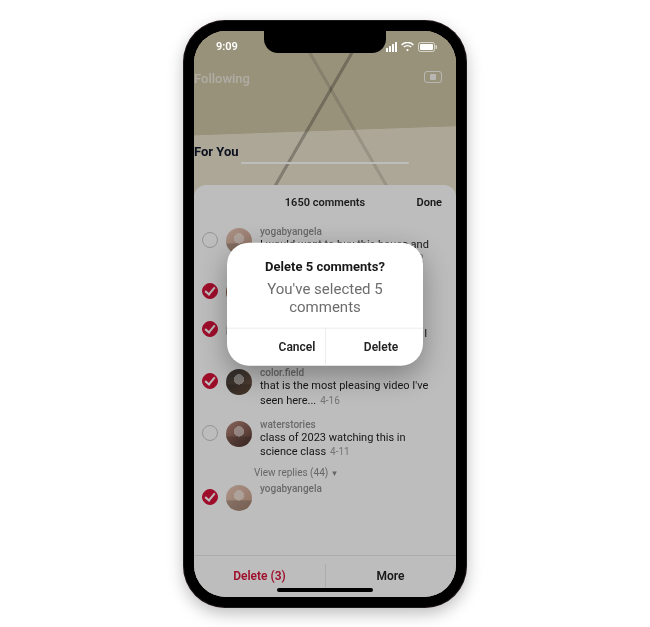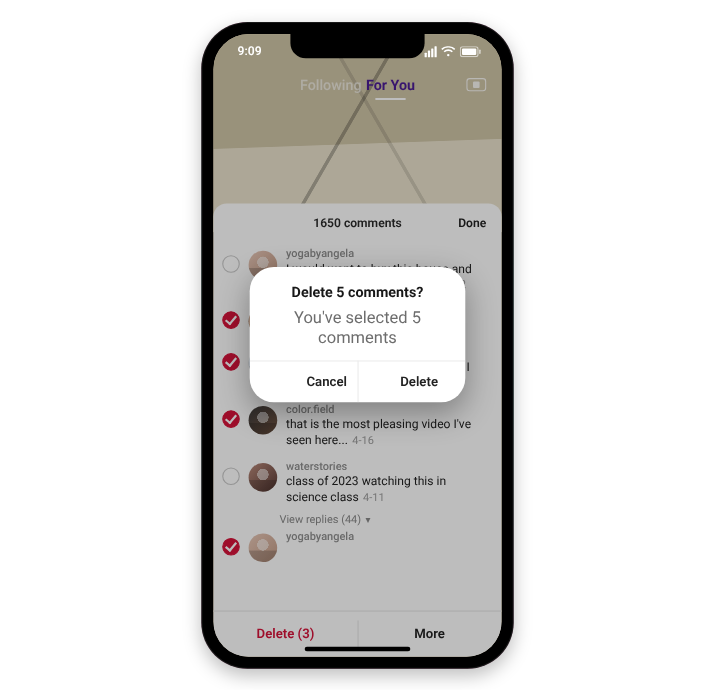--- a/index.html
+++ b/index.html
@@ -90,28 +90,28 @@
     background:
       linear-gradient(120deg, transparent 0%, transparent 46%,
         rgba(0,0,0,0.25) 46.2%, rgba(0,0,0,0.25) 47%, transparent 47.2%),
       linear-gradient(60deg, transparent 0%, transparent 56%,
         rgba(0,0,0,0.12) 56.2%, rgba(0,0,0,0.12) 57%, transparent 57.2%);
   }
   .top-tabs {
     position: absolute;
     top: 40px; left: 0; right: 0;
     display: flex;
-    justify-content: center;
-    gap: 4px;
+    gap: 26px;
     color: #fff;
     font-size: 13px;
     z-index: 3;
+    flex-direction: column;
   }
   .top-tabs .tab { color: rgba(255,255,255,0.6); font-weight: 500; }
-  .top-tabs .tab.active { color: #4c1d95; font-weight: 700; position: relative; }
+  .top-tabs .tab.active { color: #0f172a; font-weight: 700; position: relative; margin-top: 32px; }
   .top-tabs .tab.active::after {
     content: ""; position: absolute; left: 18%; right: 18%; bottom: -5px;
     height: 2px; background: #fff; border-radius: 1px;
   }
   .live-pill {
     position: absolute;
     top: 40px; right: 14px;
     width: 18px; height: 12px;
     border: 1.5px solid rgba(255,255,255,0.85);
     border-radius: 3px;

